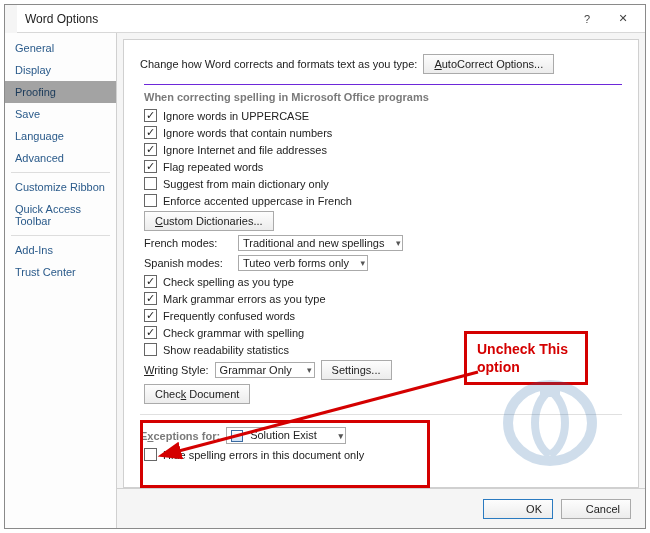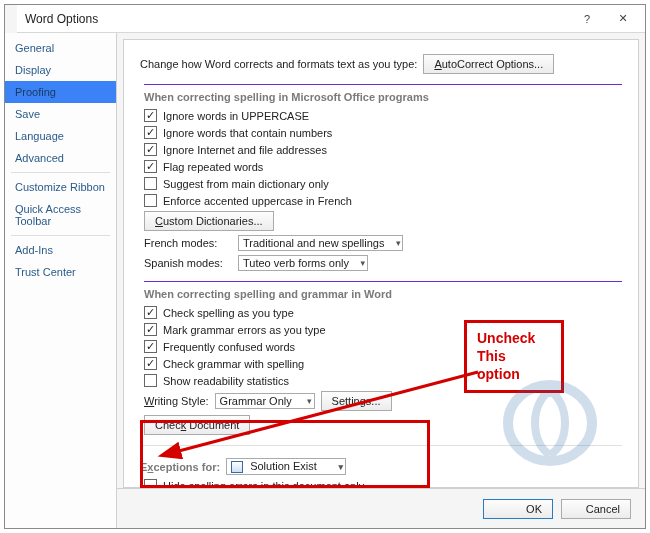--- a/index.html
+++ b/index.html
@@ -47,21 +47,21 @@
     border-right: 1px solid #d0d0d0;
     background: #fdfdfd;
     padding-top: 4px;
   }
   .sidebar .cat {
     padding: 5px 10px;
     color: #2a5a8a;
     cursor: default;
   }
   .sidebar .cat.selected {
-    background: #3b82f6;
+    background: #a3a3a3;
     color: #1a3a5a;
   }
   .sidebar hr {
     border: none;
     border-top: 1px solid #ddd;
     margin: 3px 6px;
   }
   .main-wrap {
     flex: 1;
     position: relative;
@@ -241,21 +241,20 @@
           <div class="row">
             <span class="lblw">French modes:</span>
             <span class="combo"><span>Traditional and new spellings</span><span class="arrow">▾</span></span>
           </div>
           <div class="row">
             <span class="lblw">Spanish modes:</span>
             <span class="combo"><span>Tuteo verb forms only</span><span class="arrow">▾</span></span>
           </div>
         </div>
 
-        <div class="section-head">When correcting spelling and grammar in Word</div>
 
         <div class="indent">
           <div class="row">
               <span class="checkbox checked"></span>
               <span>Check spelling as you type</span>
             </div>
           <div class="row">
               <span class="checkbox checked"></span>
               <span>Mark grammar errors as you type</span>
             </div>
@@ -301,21 +300,21 @@
 
       <div class="footer">
         <span class="btn primary">OK</span>
         <span class="btn">Cancel</span>
       </div>
     </div>
   </div>
 </div>
 
 <div class="anno" style="left:140px; top:420px; width:290px; height:68px"></div>
-<div class="anno-label" style="left:464px; top:320px; width:100px">Uncheck This option</div>
+<div class="anno-label" style="left:464px; top:331px; width:124px">Uncheck This option</div>
 <svg class="arrow-svg" style="left:0;top:0" width="650" height="533">
   <defs>
     <marker id="ah" markerWidth="10" markerHeight="10" refX="2" refY="3" orient="auto">
       <path d="M0,0 L0,6 L8,3 z" fill="#d40000"></path>
     </marker>
   </defs>
   <line x1="478" y1="372" x2="175" y2="452" stroke="#d40000" stroke-width="3" marker-end="url(#ah)"></line>
 </svg>
 
 <svg class="watermark" viewBox="0 0 100 100">

